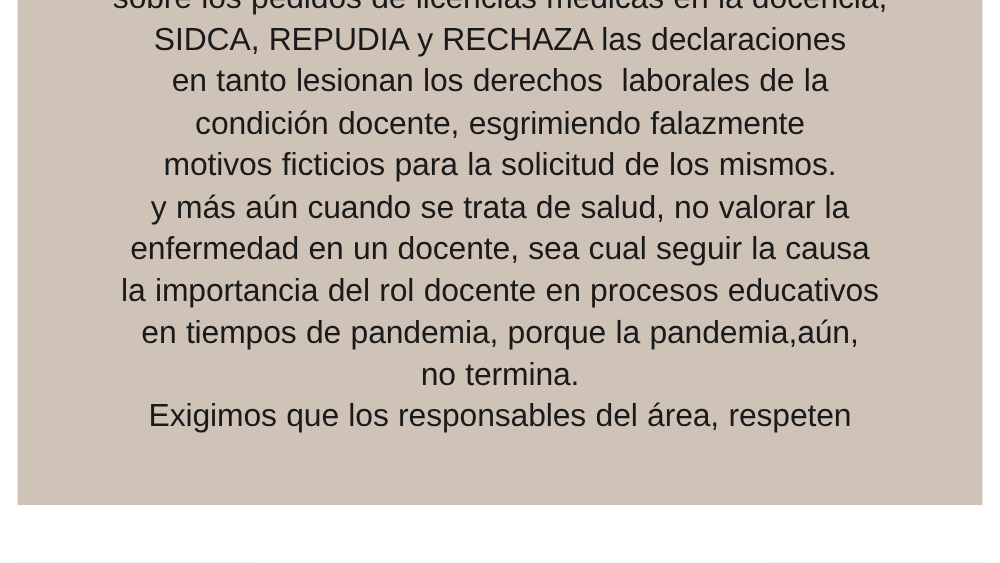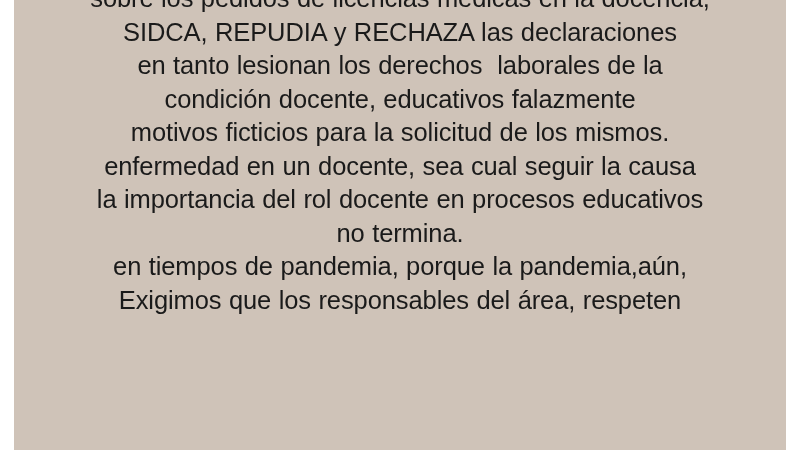--- a/index.html
+++ b/index.html
@@ -35,21 +35,21 @@
     right: 0;
     width: 14px;
     height: 450px;
     background: #ffffff;
   }
   .poster {
     position: absolute;
     top: 0;
     left: 14px;
     width: 772px;
-    height: 450px;
+    height: 404px;
     background: #cfc3b8;
     overflow: hidden;
   }
   .poster-inner {
     position: absolute;
     top: 0;
     left: 0;
     right: 0;
     bottom: 0;
     padding: 0 18px;
@@ -87,25 +87,26 @@
   <div class="bar-left"></div>
   <div class="bar-right"></div>
 
   <div class="poster">
     <div class="poster-inner">
       <div class="statement">
         <p>
           <span class="line">sobre los pedidos de licencias medicas en la docencia,</span>
           <span class="line strong">SIDCA, REPUDIA y RECHAZA las declaraciones</span>
           <span class="line">en tanto lesionan los derechos  laborales de la</span>
-          <span class="line">condición docente, educativos falazmente</span>
+          <span class="line">condición docente, esgrimiendo falazmente</span>
           <span class="line">motivos ficticios para la solicitud de los mismos.</span>
+          <span class="line">y más aún cuando se trata de salud, no valorar la</span>
           <span class="line">enfermedad en un docente, sea cual seguir la causa</span>
           <span class="line">la importancia del rol docente en procesos educativos</span>
+          <span class="line">en tiempos de pandemia, porque la pandemia,aún,</span>
           <span class="line">no termina.</span>
-          <span class="line">en tiempos de pandemia, porque la pandemia,aún,</span>
           <span class="line">Exigimos que los responsables del área, respeten</span>
         </p>
       </div>
     </div>
   </div>
 
 </div>
 
 </body></html>

